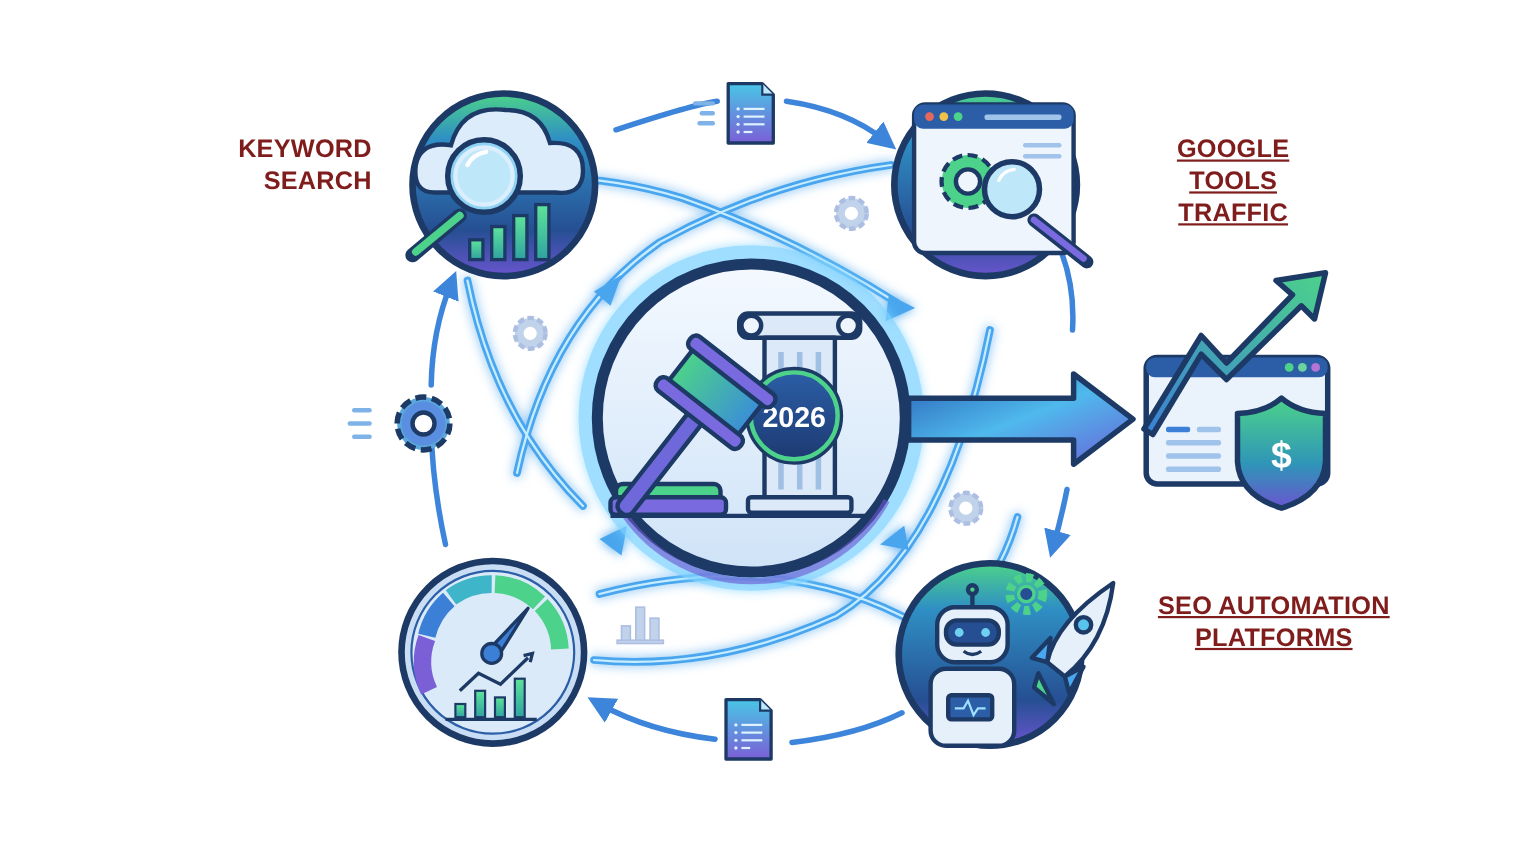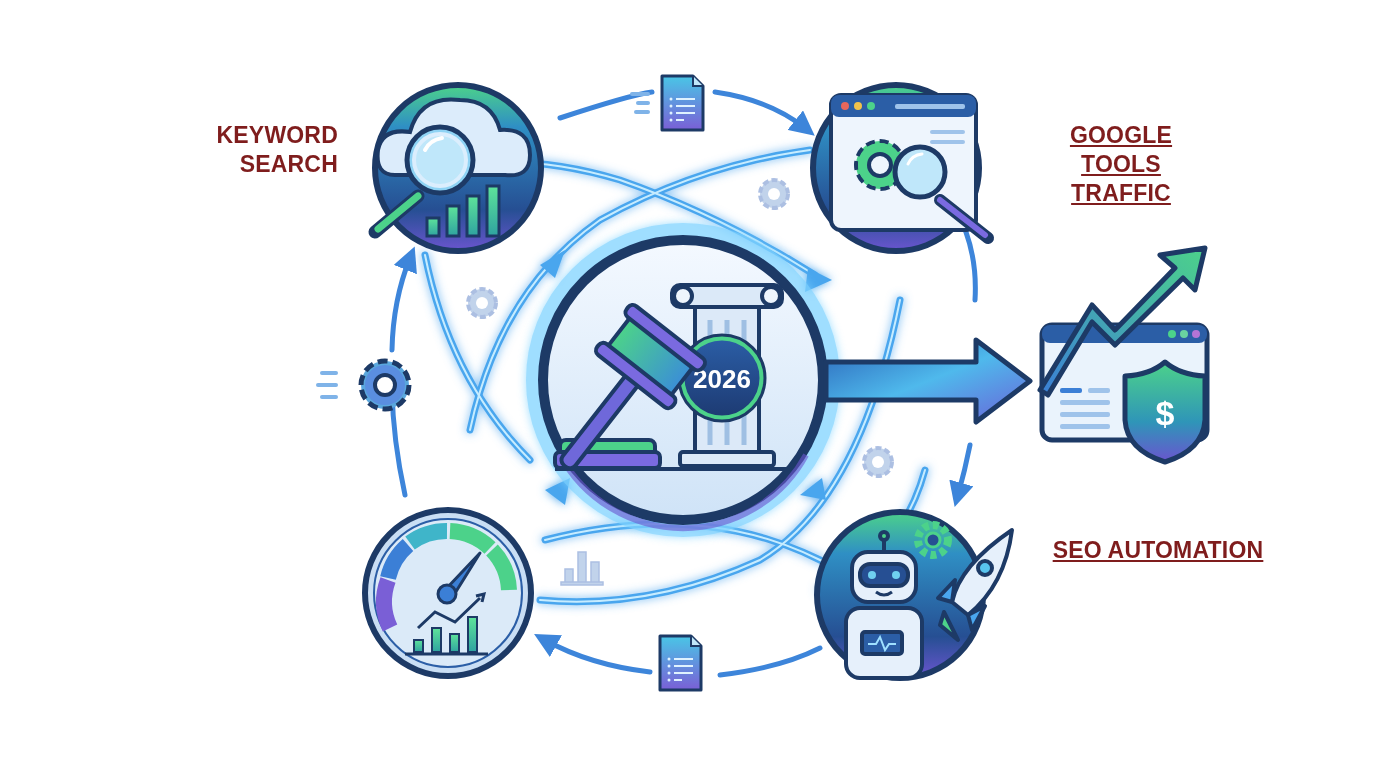--- a/index.html
+++ b/index.html
@@ -323,14 +323,15 @@
   <span>KEYWORD</span>
   <span>SEARCH</span>
 </div>
 <div class="label left-align" style="left:1021px; top:121px; width:200px;">
   <span>GOOGLE</span>
   <span>TOOLS</span>
   <span>TRAFFIC</span>
 </div>
 <div class="label left-align" style="left:1028px; top:536px; width:260px;">
   <span>SEO AUTOMATION</span>
+  <span>PLATFORMS</span>
 </div>
 </div>
 
 </body></html>

